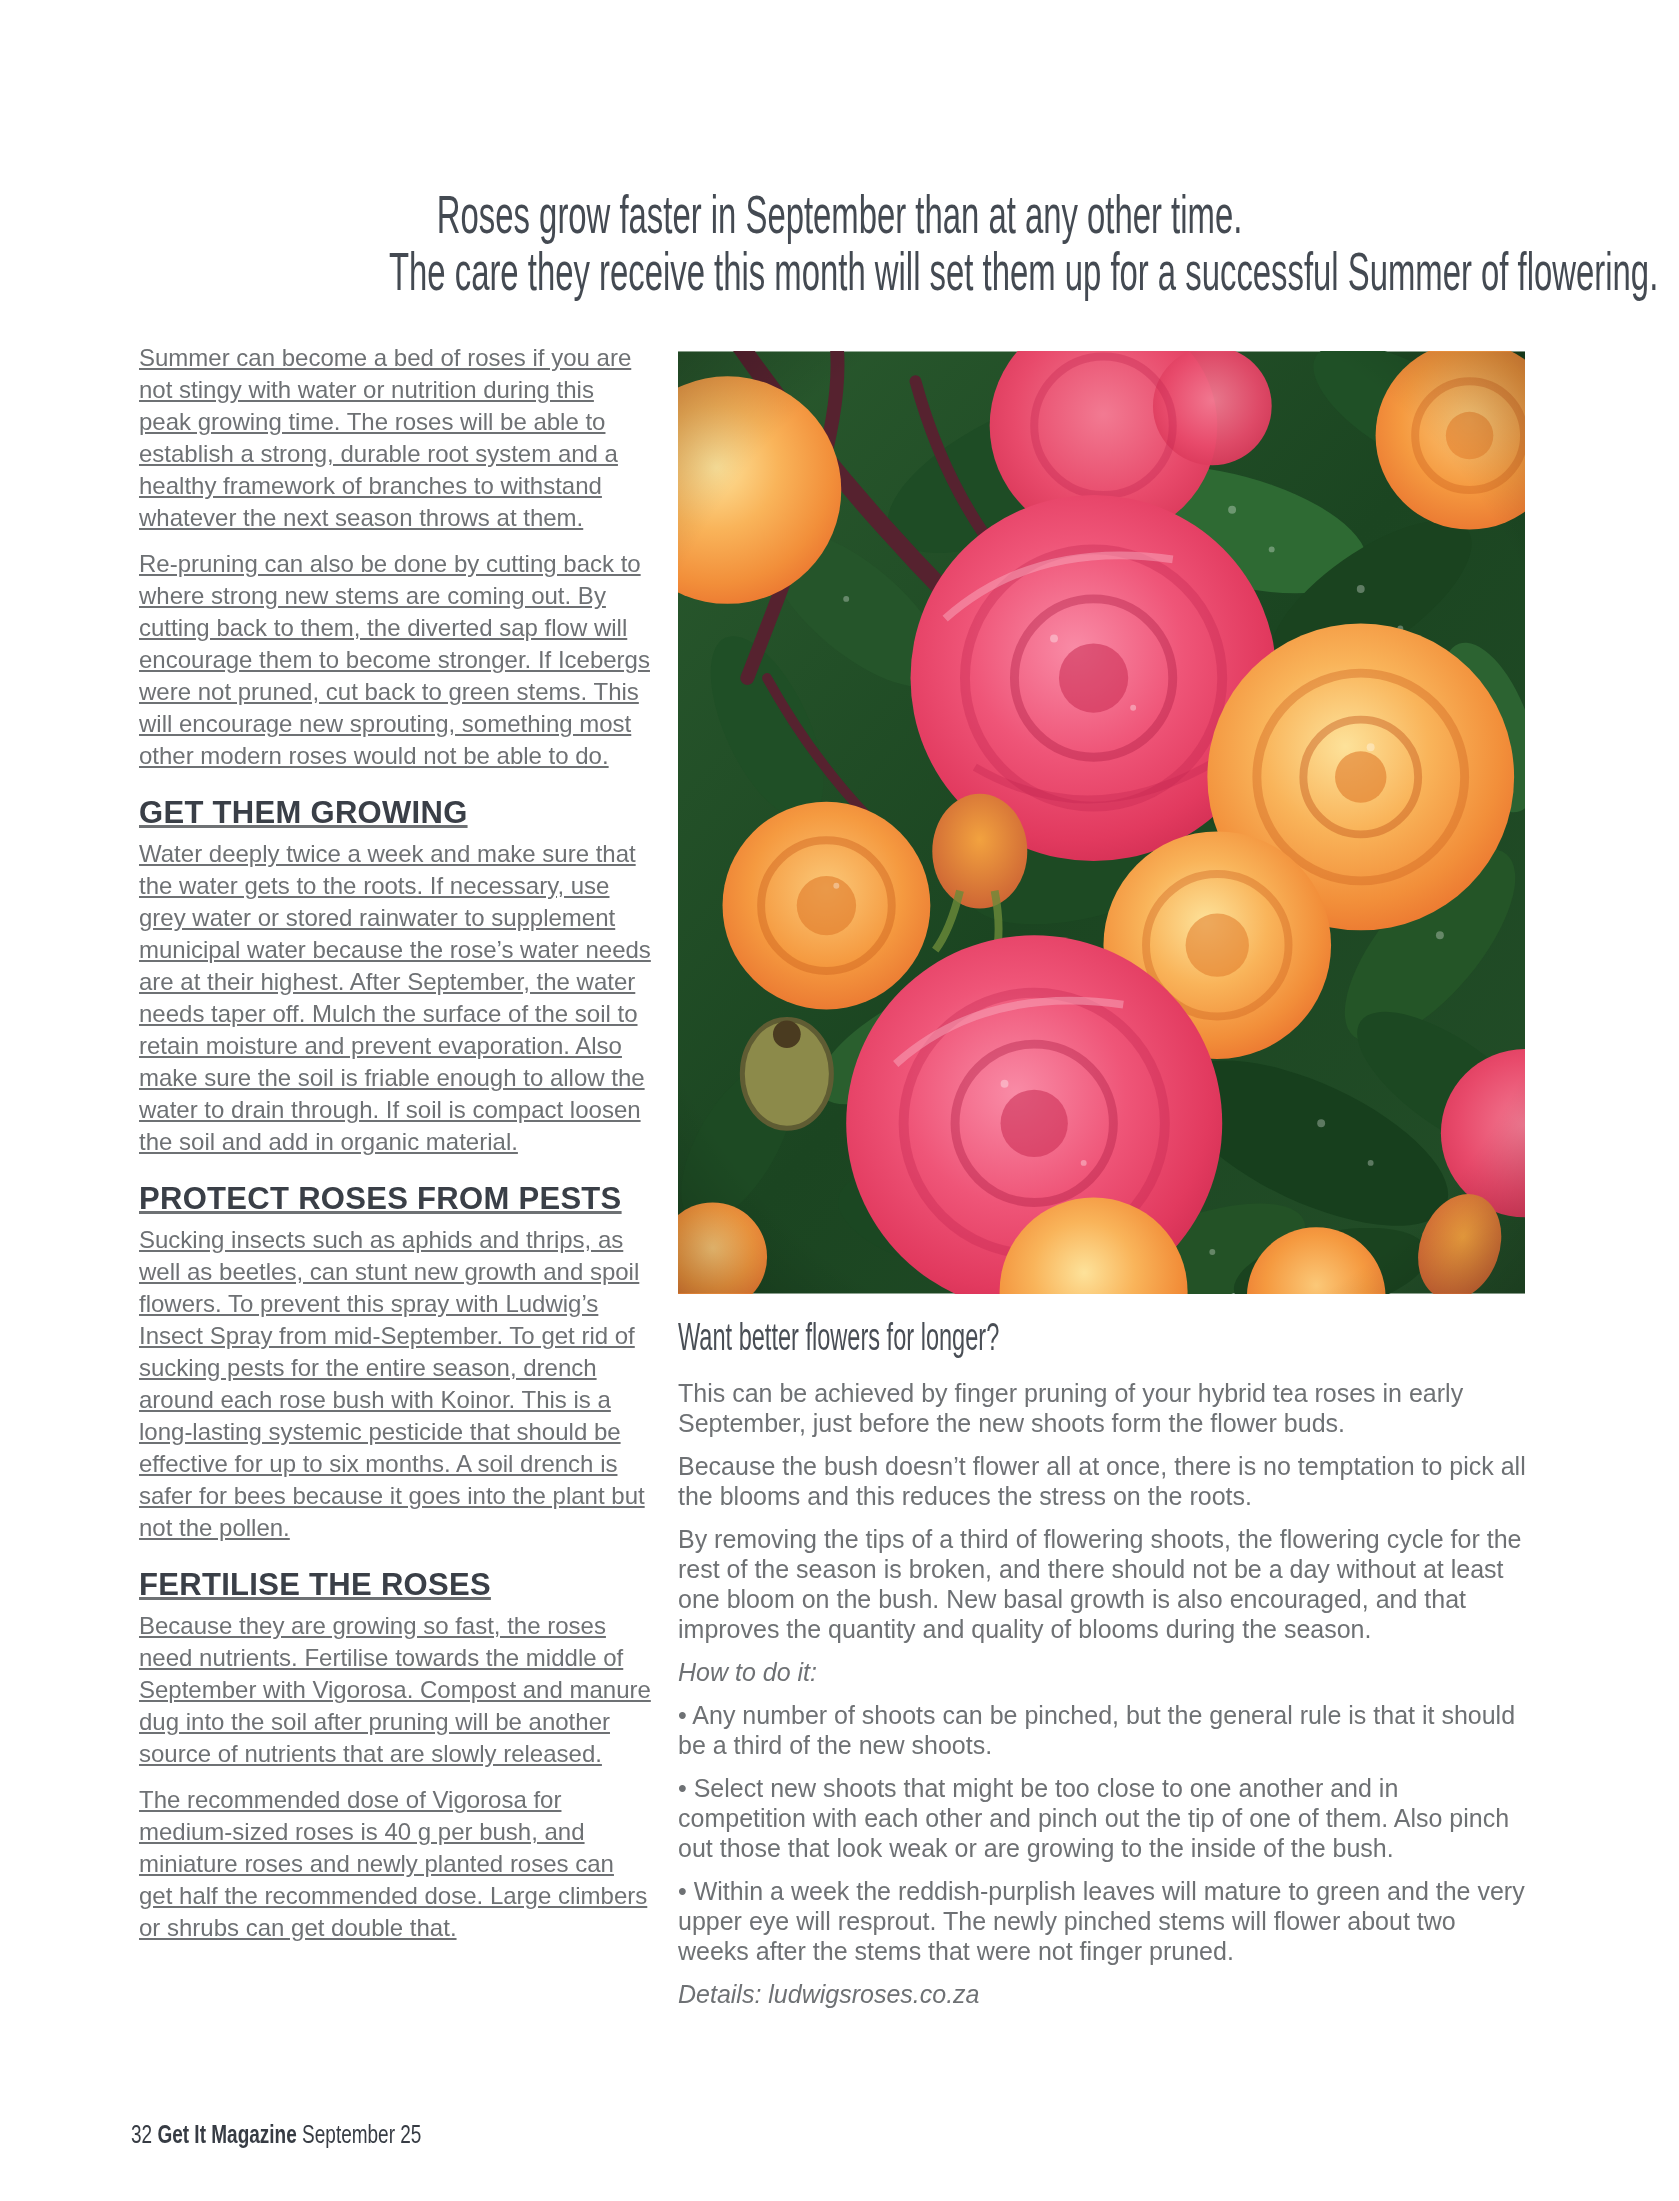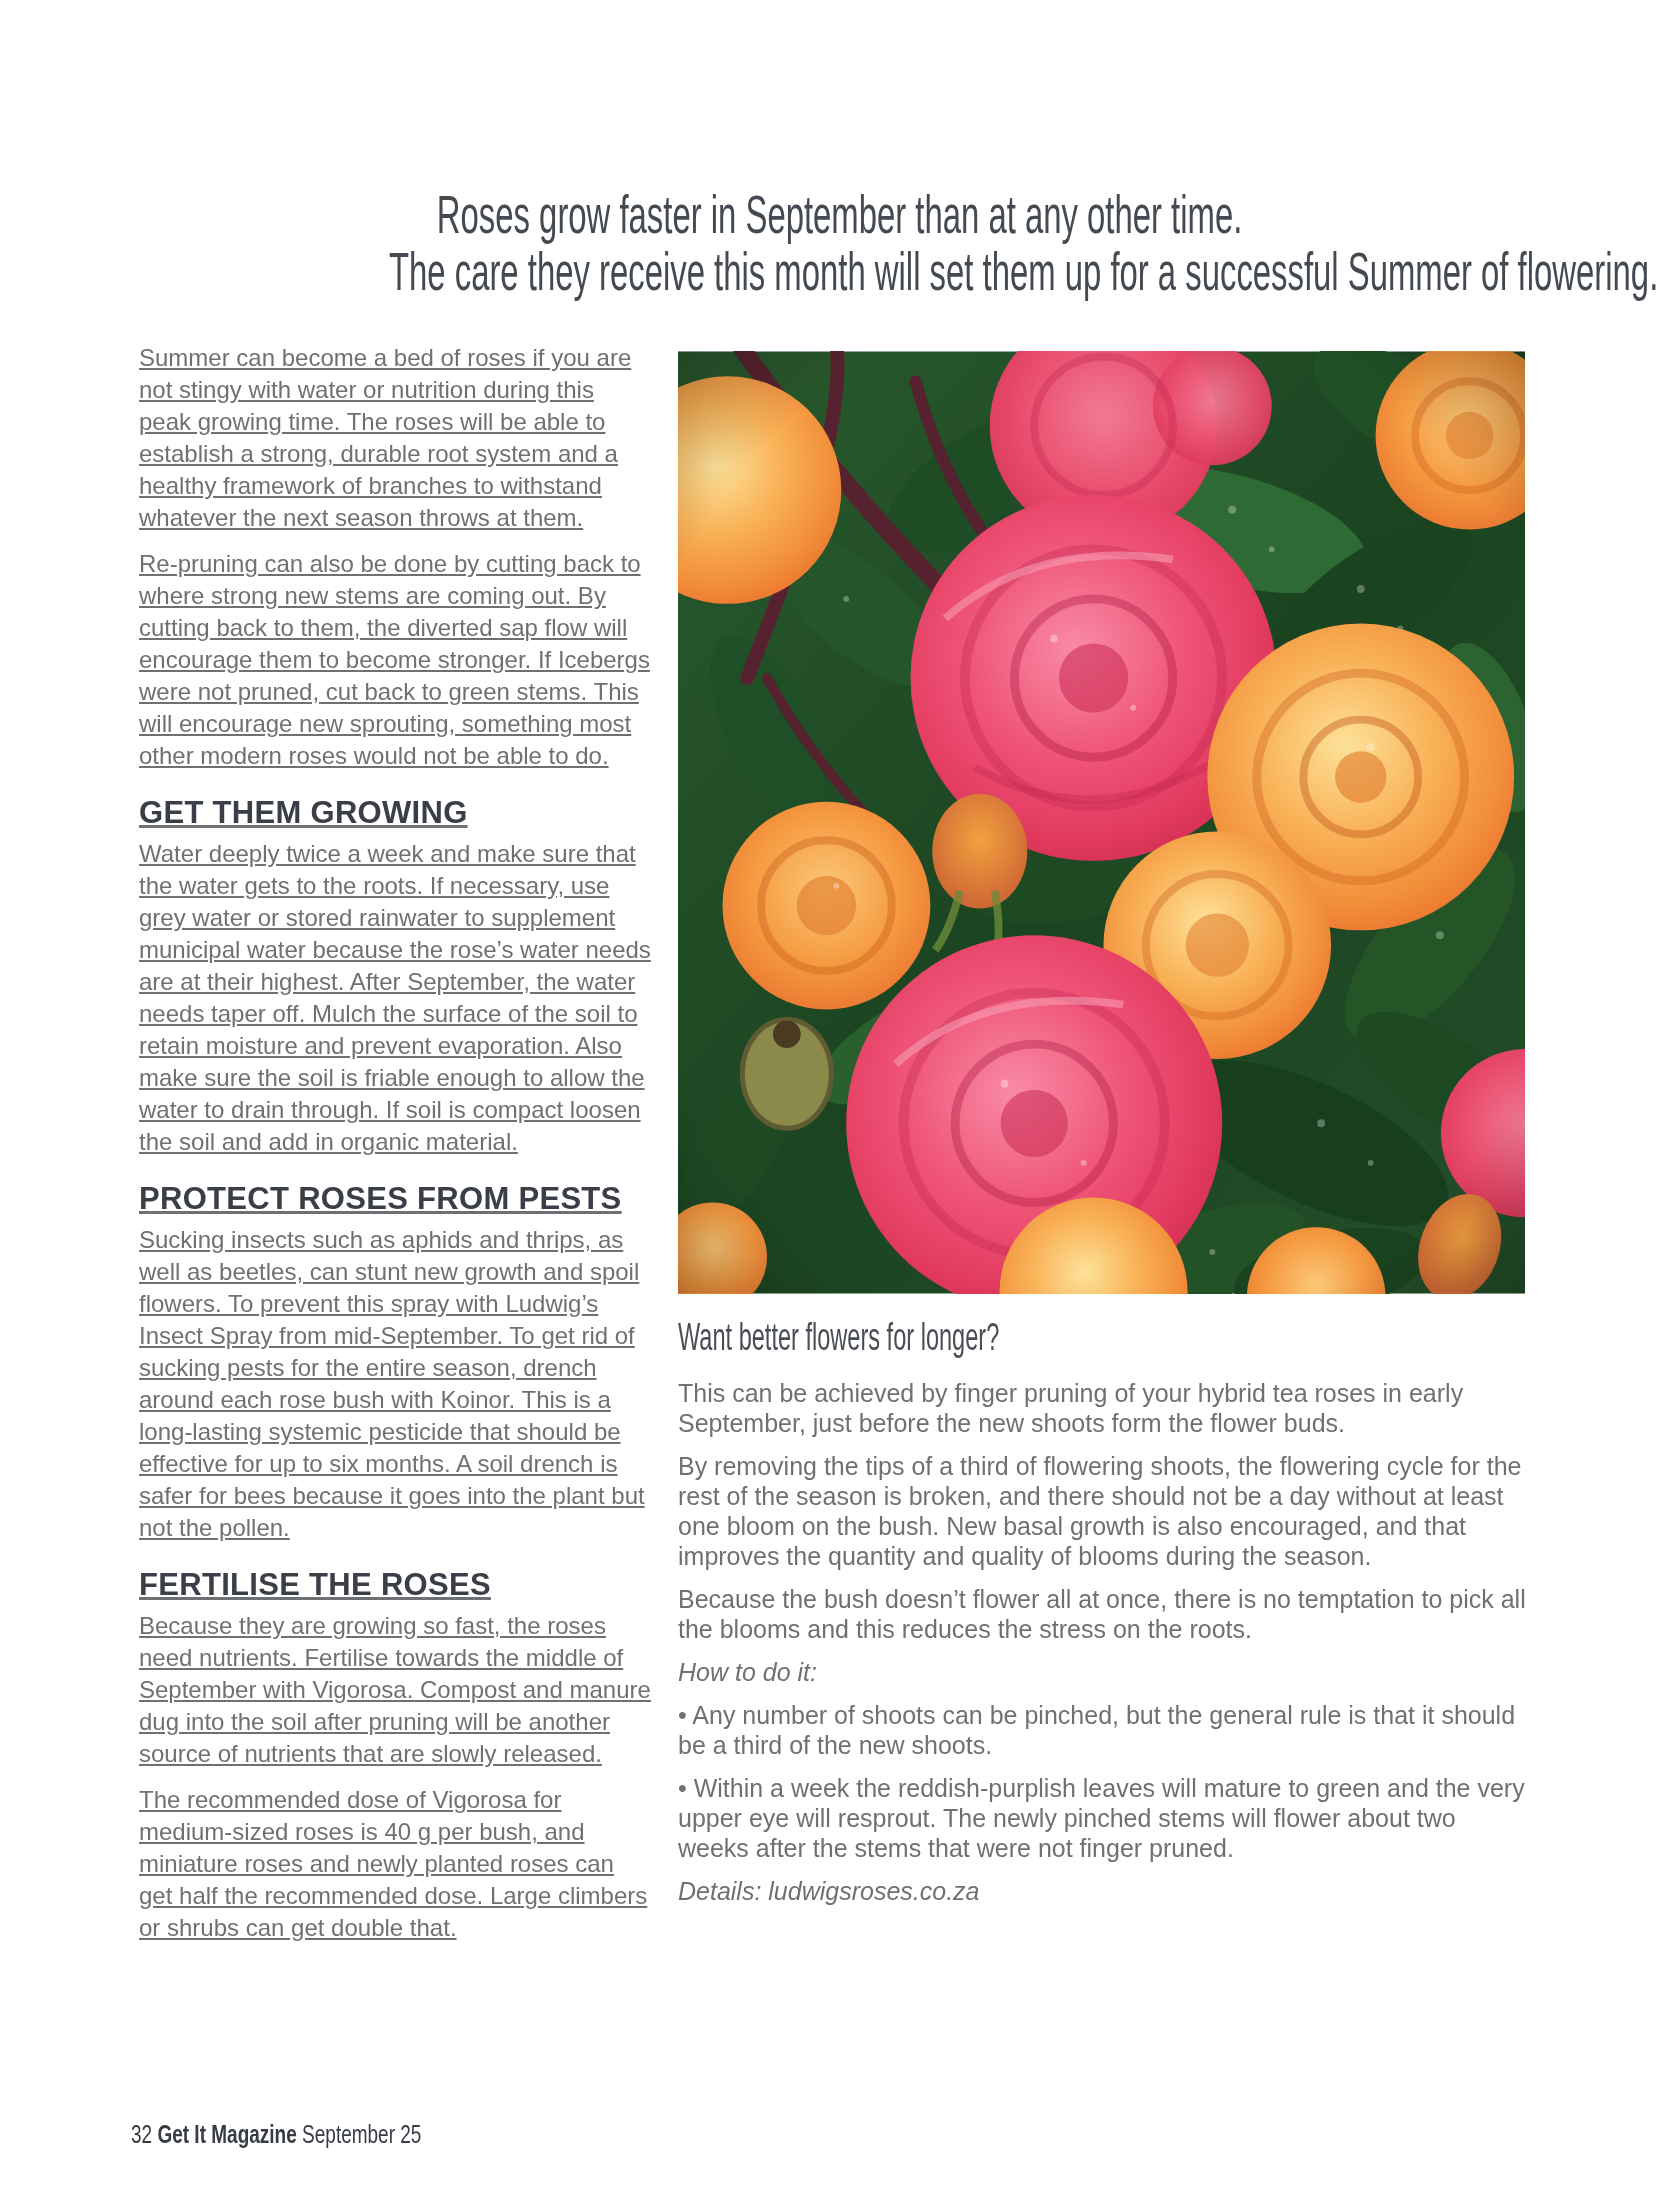--- a/index.html
+++ b/index.html
@@ -253,24 +253,25 @@
 
         <rect x="0" y="0" width="856" height="952" fill="url(#vign)"></rect>
       </svg>
     </div>
 
     <div class="right-text">
       <div class="sub-heading">
         <span>Want better flowers for longer?</span>
       </div>
       <p>This can be achieved by finger pruning of your hybrid tea roses in early September, just before the new shoots form the flower buds.</p>
+      <p>Because the bush doesn’t flower all at once, there is no temptation to pick all the blooms and this reduces the stress on the roots.</p>
       <p>By removing the tips of a third of flowering shoots, the flowering cycle for the rest of the season is broken, and there should not be a day without at least one bloom on the bush. New basal growth is also encouraged, and that improves the quantity and quality of blooms during the season.</p>
-      <p>Because the bush doesn’t flower all at once, there is no temptation to pick all the blooms and this reduces the stress on the roots.</p>
       <p class="italic">How to do it:</p>
       <p>• Any number of shoots can be pinched, but the general rule is that it should be a third of the new shoots.</p>
+      <p>• Select new shoots that might be too close to one another and in competition with each other and pinch out the tip of one of them. Also pinch out those that look weak or are growing to the inside of the bush.</p>
       <p>• Within a week the reddish-purplish leaves will mature to green and the very upper eye will resprout. The newly pinched stems will flower about two weeks after the stems that were not finger pruned.</p>
       <p class="italic">Details: ludwigsroses.co.za</p>
     </div>
   </div>
 
   <div class="footer">
     <span class="inner">
       <span>32</span>
       <span class="mag">Get It Magazine</span>
       <span>September 25</span>

